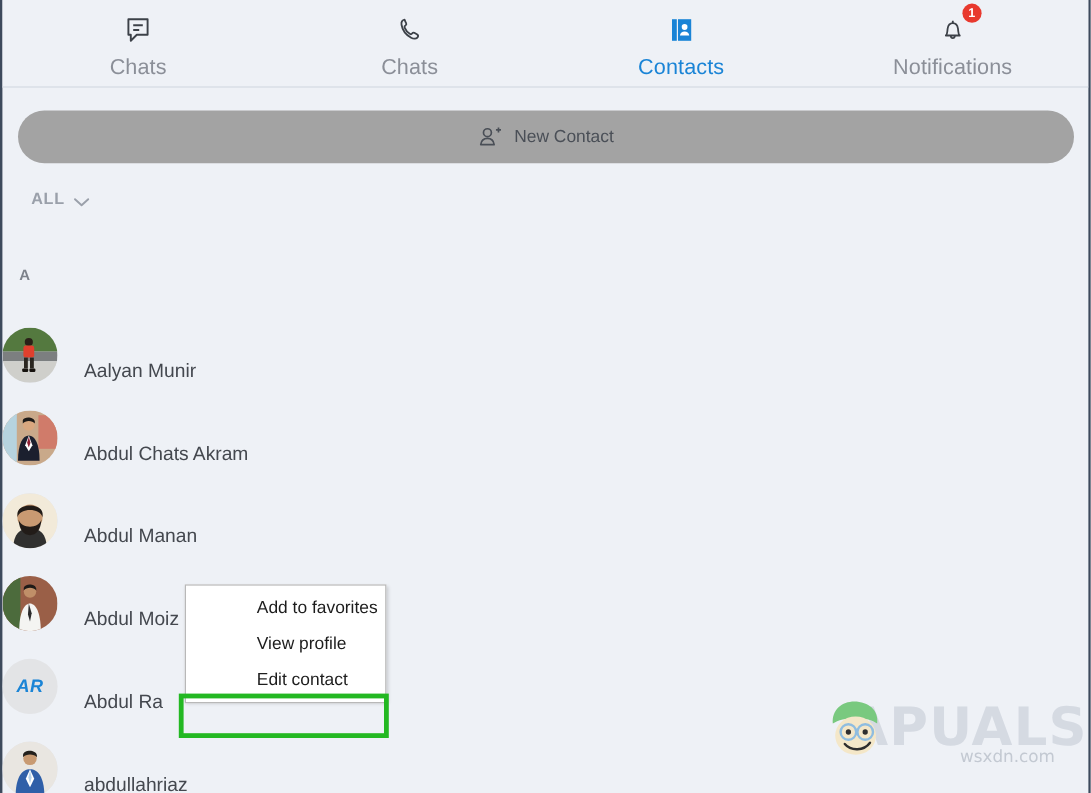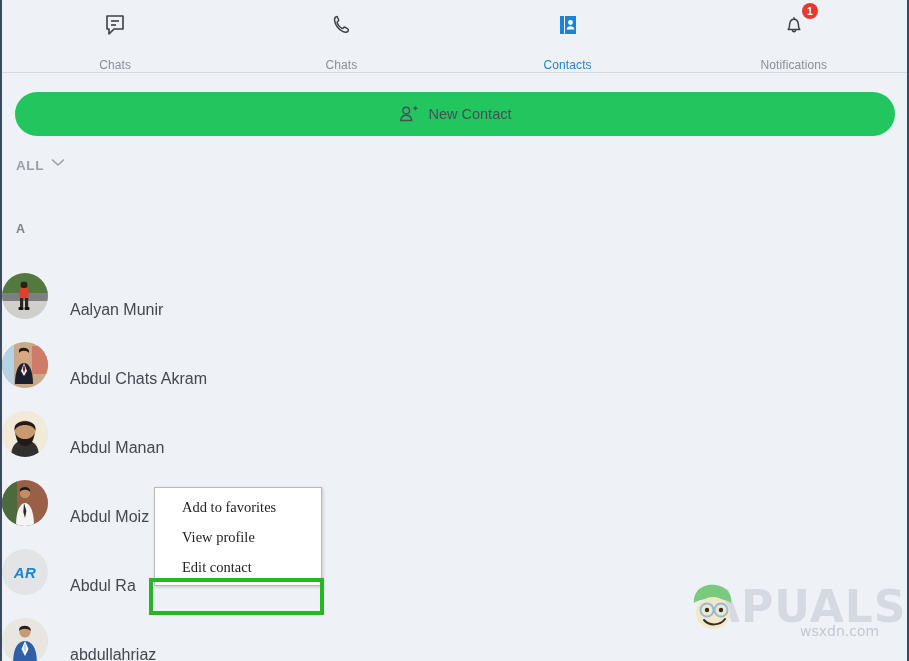--- a/index.html
+++ b/index.html
@@ -47,23 +47,23 @@
     position: relative;
   }
   .nav-icon {
     height: 30px;
     display: flex;
     align-items: center;
     justify-content: center;
     position: relative;
   }
   .nav-label {
-    font-size: 12px;
+    font-size: 18px;
     color: #8b8f98;
-    margin-top: 18px;
+    margin-top: 6px;
     letter-spacing: 0.1px;
   }
   .nav-item.active .nav-label { color: #1a84d6; }
 
   .badge {
     position: absolute;
     top: -7px;
     right: -11px;
     min-width: 16px;
     height: 16px;
@@ -79,44 +79,44 @@
     line-height: 1;
   }
 
   
   .newcontact {
     position: absolute;
     left: 13px;
     top: 92px;
     width: 880px;
     height: 44px;
-    background: #22c55e;
+    background: #a3a3a3;
     border-radius: 22px;
     display: flex;
     align-items: center;
     justify-content: center;
     cursor: default;
   }
   .newcontact .nc-icon {
     margin-right: 9px;
     display: flex;
     align-items: center;
   }
   .newcontact .nc-label {
     font-size: 14.5px;
     color: #4a4f57;
   }
 
   
   .filter {
     position: absolute;
-    left: 14px;
+    left: 24px;
     top: 158px;
     display: flex;
-    align-items: flex-start;
+    align-items: flex-end;
     cursor: default;
   }
   .filter-label {
     font-size: 13.5px;
     font-weight: bold;
     color: #9aa0aa;
     letter-spacing: 0.6px;
   }
   .filter-chev { margin-left: 7px; display: flex; align-items: center; }
 
@@ -186,22 +186,23 @@
     z-index: 40;
   }
   .ctxitem {
     height: 30px;
     display: flex;
     align-items: center;
     padding-left: 27px;
     font-size: 14.5px;
     color: #1d1d1d;
     box-sizing: border-box;
-    font-family: Liberation Serif, serif;
+    font-family: Liberation Sans, sans-serif;
     cursor: default;
+    margin-left: 32px;
   }
   .ctxitem.highlight {
     background: #d8d8d8;
     border-top: 1px solid #ababab;
     border-bottom: 1px solid #ababab;
   }
   .greenbox {
     position: absolute;
     left: 147px;
     top: 578px;

